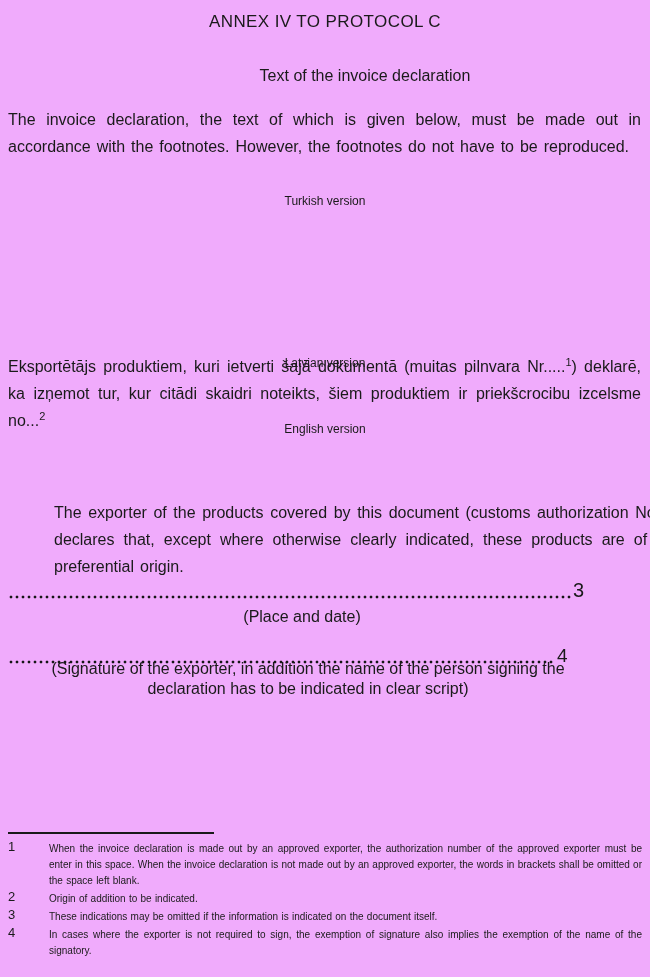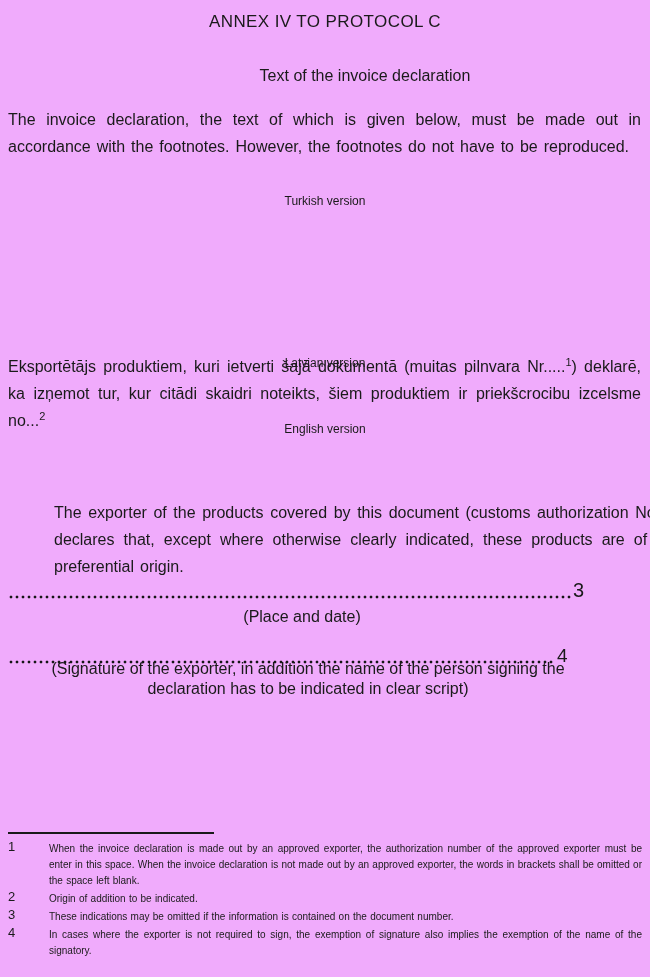--- a/index.html
+++ b/index.html
@@ -140,21 +140,21 @@
     <div class="fn-row">
       <span class="fn-marker">1</span>
       <span class="fn-text">When the invoice declaration is made out by an approved exporter, the authorization number of the approved exporter must be enter in this space. When the invoice declaration is not made out by an approved exporter, the words in brackets shall be omitted or the space left blank.</span>
     </div>
     <div class="fn-row">
       <span class="fn-marker">2</span>
       <span class="fn-text">Origin of addition to be indicated.</span>
     </div>
     <div class="fn-row">
       <span class="fn-marker">3</span>
-      <span class="fn-text">These indications may be omitted if the information is contained on the document number.</span>
+      <span class="fn-text">These indications may be omitted if the information is indicated on the document itself.</span>
     </div>
     <div class="fn-row">
       <span class="fn-marker">4</span>
       <span class="fn-text">In cases where the exporter is not required to sign, the exemption of signature also implies the exemption of the name of the signatory.</span>
     </div>
   </div>
 
 </div>
 
 </body></html>

